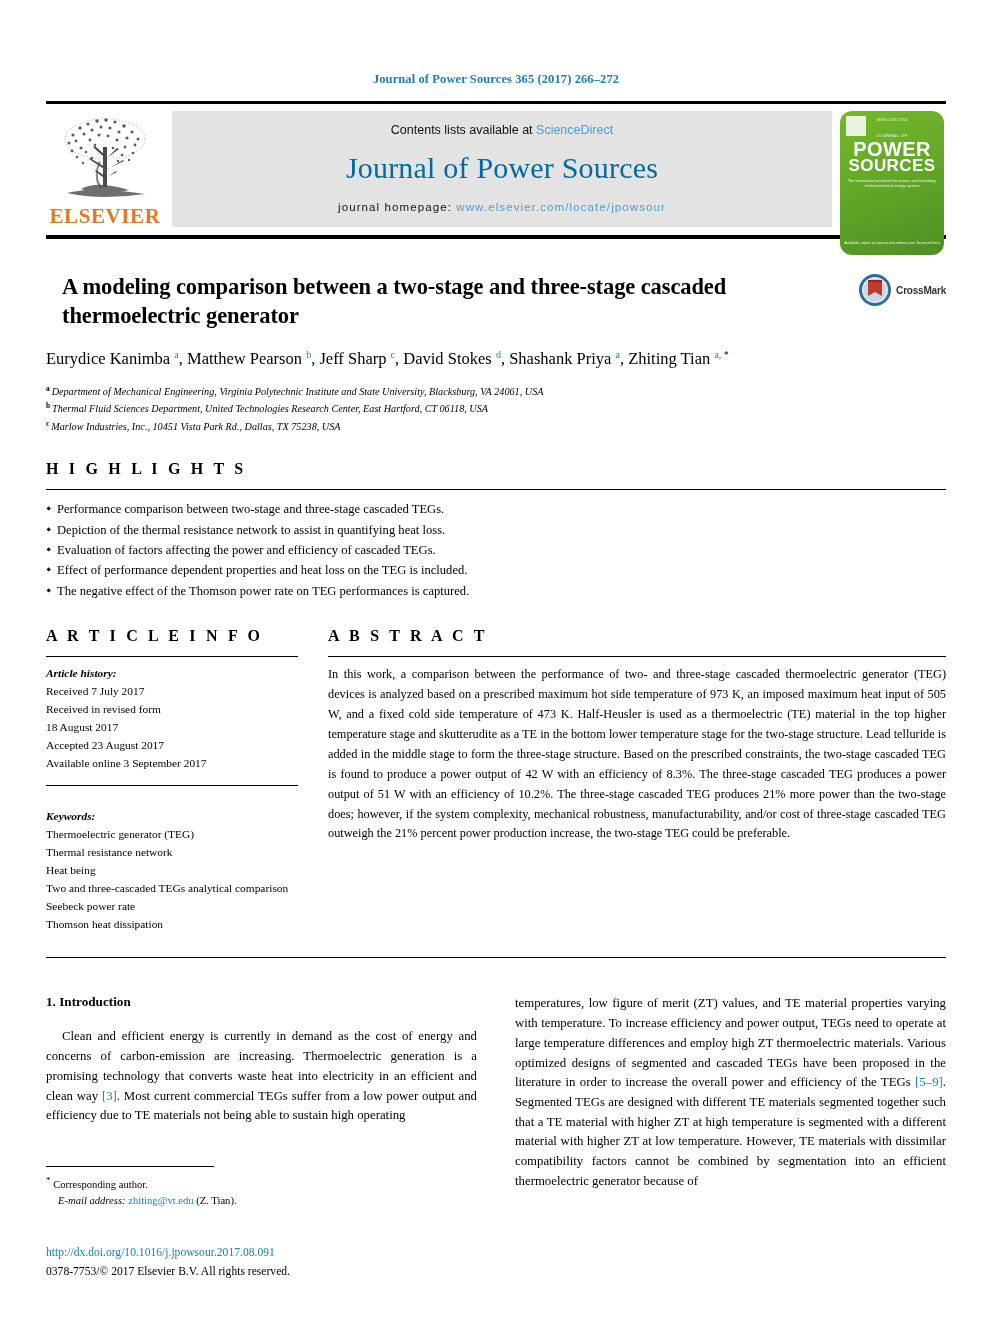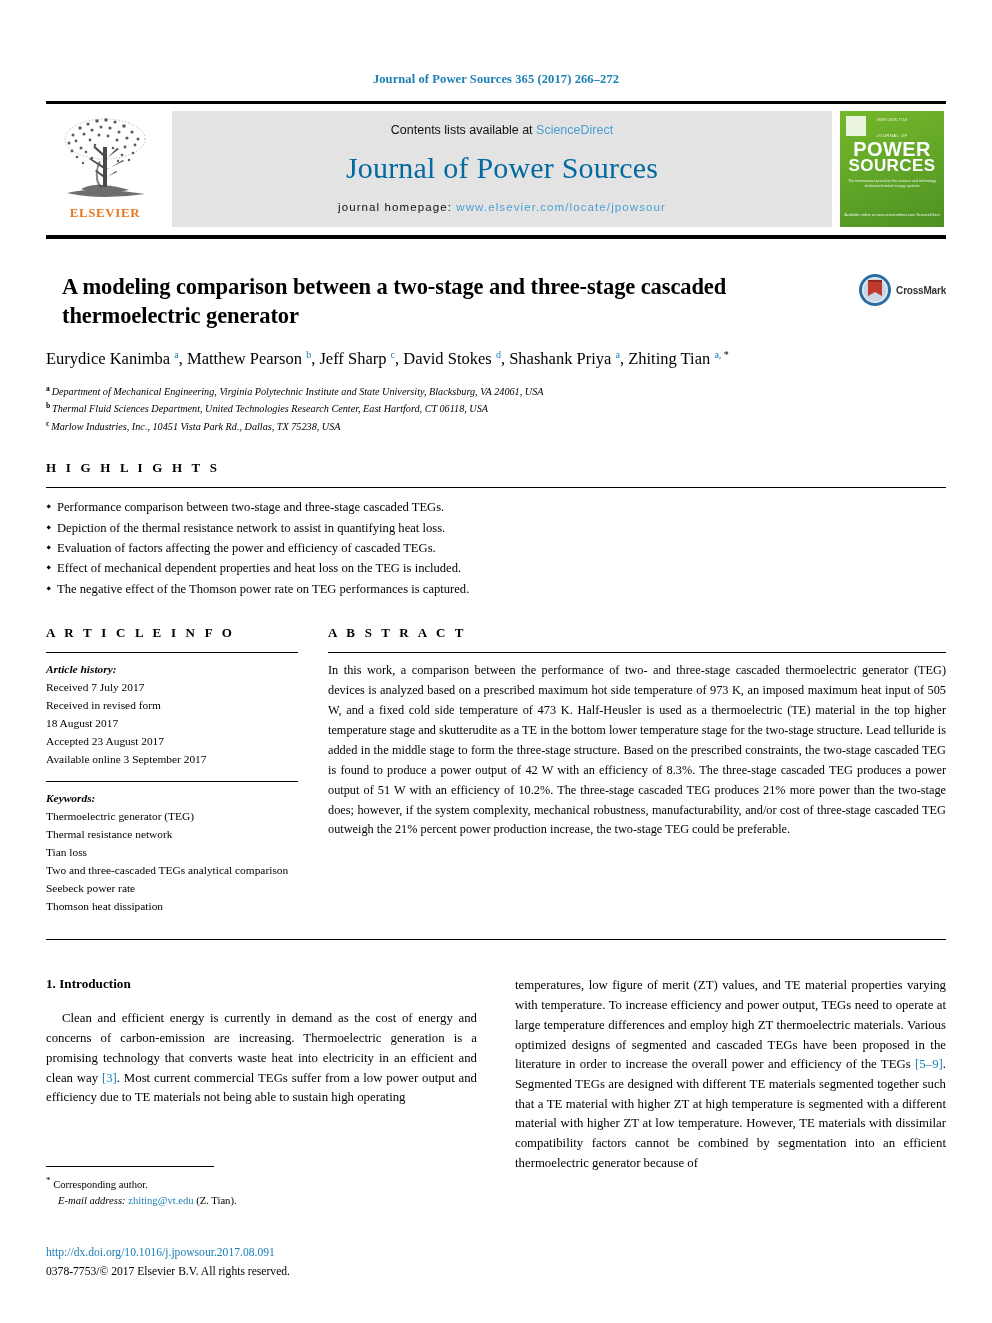--- a/index.html
+++ b/index.html
@@ -50,21 +50,21 @@
     display: flex;
     flex-direction: column;
     align-items: center;
     justify-content: flex-start;
     padding-top: 2px;
   }
   .tree-svg { display:block; }
   .elsevier-word {
     color: #e87722;
     font-family: "Liberation Serif", serif;
-    font-size: 13px;
+    font-size: 21px;
     font-weight: bold;
     letter-spacing: .6px;
     line-height: 1;
     margin-top: 1px;
   }
   .masthead-center {
     flex: 1 1 auto;
     background: #e3e3e3;
     margin: 0 6px 0 8px;
     display: flex;
@@ -96,24 +96,25 @@
   .cover-thumb {
     width: 108px;
     flex: 0 0 108px;
     background: #ffffff;
     display: flex;
     align-items: flex-start;
     justify-content: center;
   }
   .cover-inner {
     width: 104px;
-    height: 116px;
+    height: 144px;
     background: linear-gradient(160deg,#76b82a 0%,#63a828 45%,#4e9022 100%);
     position: relative;
     overflow: hidden;
+    border-radius: 12px;
   }
   .cover-elsevier-mark {
     position: absolute;
     left: 6px; top: 5px;
     width: 20px; height: 20px;
     background: #ffffff;
     opacity: .85;
   }
   .cover-toptext {
     position:absolute; left:0; right:0; top:7px;
@@ -201,21 +202,21 @@
     font-size: 10.2px;
     line-height: 1.62;
   }
   .affiliations sup { font-style: normal; font-weight: bold; font-size: 7.5px; }
 
   
   .highlights-sec { margin-top: 24px; }
   .sec-head {
     font-family: "Liberation Serif", serif;
     font-weight: bold;
-    font-size: 13px;
+    font-size: 16px;
     letter-spacing: 3.2px;
   }
   .hl-rule { border-top: 1px solid #000; margin-top: 11px; }
   .highlights-list {
     list-style: none;
     margin: 9px 0 0;
     padding: 0;
     font-size: 12.6px;
     line-height: 1.62;
   }
@@ -234,21 +235,21 @@
     display: flex;
     margin-top: 26px;
     gap: 30px;
   }
   .col-info { width: 252px; flex: 0 0 252px; }
   .col-abstract { flex: 1 1 auto; }
   .ia-rule { border-top: 1px solid #000; margin-top: 11px; }
   .info-body { font-size: 11.4px; line-height: 1.58; margin-top: 7px; }
   .info-label { font-style: italic; font-weight: bold; }
   .kw-rule { border-top: 1px solid #000; margin: 13px 0 0; }
-  .kw-body { font-size: 11.4px; line-height: 1.58; margin-top: 7px; }
+  .kw-body { font-size: 11.4px; line-height: 1.58; margin-top: 21px; }
   .abstract-body {
     font-size: 12.3px;
     line-height: 1.62;
     text-align: justify;
     margin-top: 8px;
   }
   .copyright {
     text-align: right;
     font-size: 12.3px;
     margin-top: 9px;
@@ -424,21 +425,21 @@
       </div>
   </div>
 
   <div class="highlights-sec">
     <div class="sec-head">H I G H L I G H T S</div>
     <div class="hl-rule"></div>
     <ul class="highlights-list">
         <li>Performance comparison between two-stage and three-stage cascaded TEGs.</li>
         <li>Depiction of the thermal resistance network to assist in quantifying heat loss.</li>
         <li>Evaluation of factors affecting the power and efficiency of cascaded TEGs.</li>
-        <li>Effect of mechanical dependent properties and heat loss on the TEG is included.</li>
+        <li>Effect of performance dependent properties and heat loss on the TEG is included.</li>
         <li>The negative effect of the Thomson power rate on TEG performances is captured.</li>
       </ul>
   </div>
 
   <div class="info-abstract">
     <div class="col-info">
       <div class="sec-head">A R T I C L E  I N F O</div>
       <div class="ia-rule"></div>
       <div class="info-body">
         <div class="info-label">Article history:</div>
@@ -449,21 +450,21 @@
             <div>Accepted 23 August 2017</div>
             <div>Available online 3 September 2017</div>
           </div>
       </div>
       <div class="kw-rule"></div>
       <div class="kw-body">
         <div class="info-label">Keywords:</div>
         <div>
             <div>Thermoelectric generator (TEG)</div>
             <div>Thermal resistance network</div>
-            <div>Tian loss</div>
+            <div>Heat being</div>
             <div>Two and three-cascaded TEGs analytical comparison</div>
             <div>Seebeck power rate</div>
             <div>Thomson heat dissipation</div>
           </div>
       </div>
     </div>
 
     <div class="col-abstract">
       <div class="sec-head">A B S T R A C T</div>
       <div class="ia-rule"></div>

